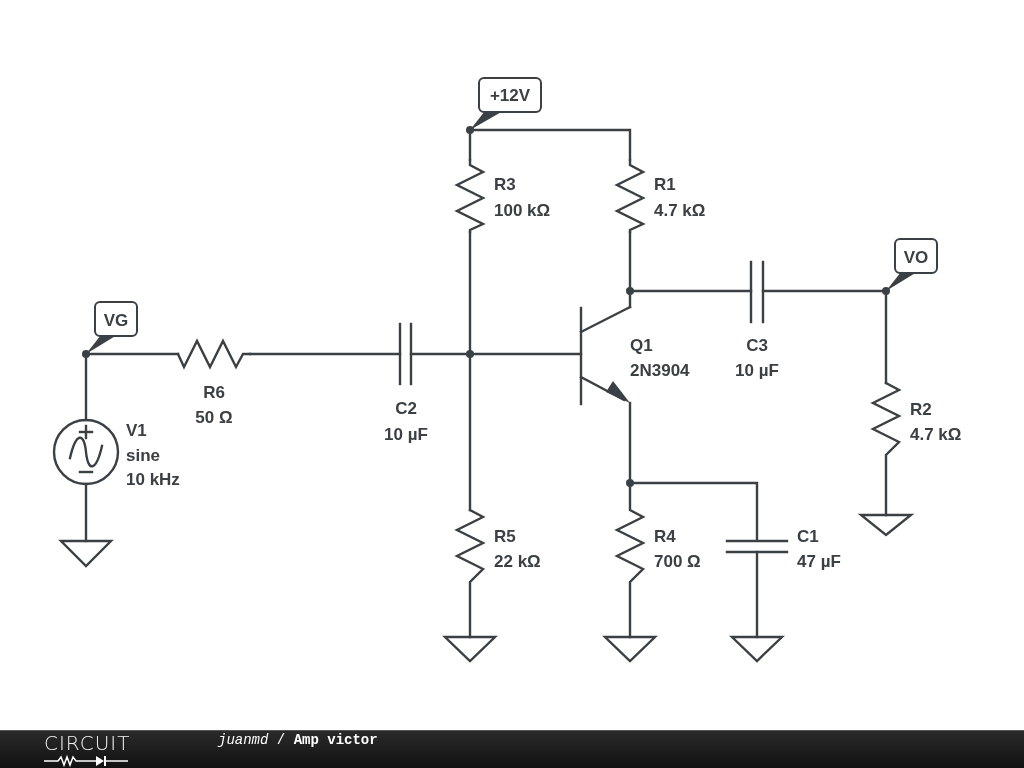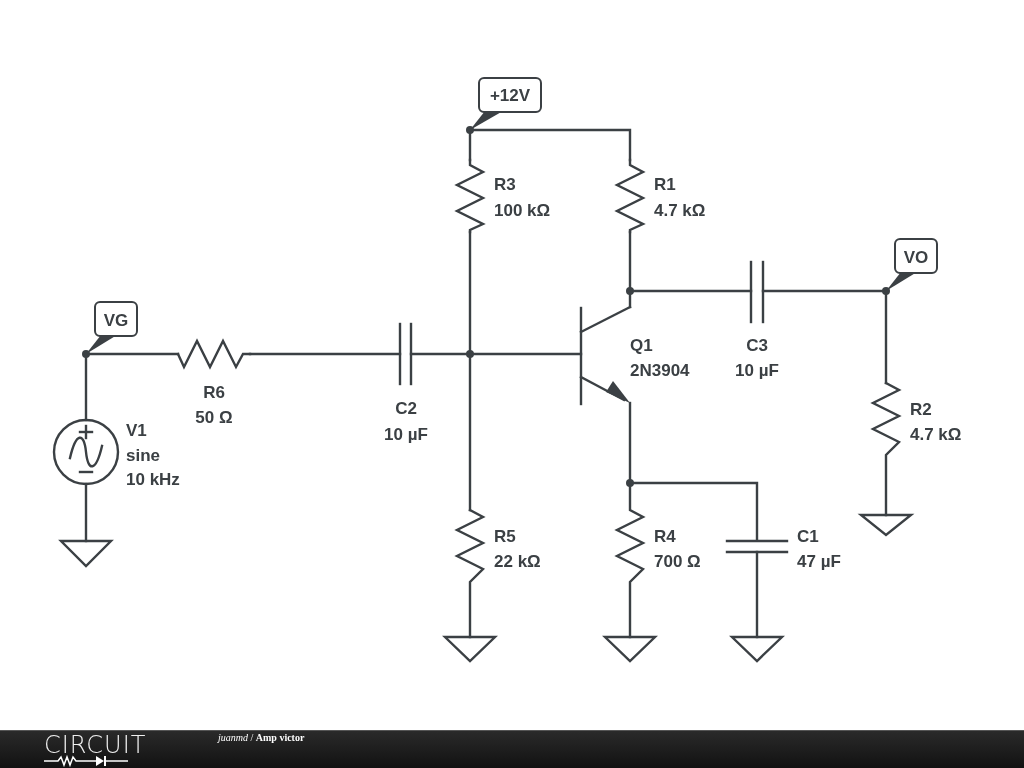--- a/index.html
+++ b/index.html
@@ -4,24 +4,24 @@
   <style>
     html, body { margin: 0; padding: 0; background: #ffffff; }
     body { width: 1024px; height: 768px; position: relative; overflow: hidden; font-family: "Liberation Sans", sans-serif; }
     #schematic { position: absolute; left: 0; top: 0; width: 1024px; height: 730px; }
     .w { stroke: #3b4044; stroke-width: 2.4; fill: none; stroke-linecap: square; }
     .lbl { font-family: "Liberation Sans", sans-serif; font-weight: bold; font-size: 17px; fill: #3b4044; }
     .tag-box { fill: #ffffff; stroke: #3b4044; stroke-width: 2; }
     .dot { fill: #3b4044; }
     #footer { position: absolute; left: 0; top: 730px; width: 1024px; height: 38px; background: linear-gradient(#2a2a2a, #111111); border-top: 1px solid #555; }
     .logo { position: absolute; left: 44px; top: 1px; width: 132px; height: 36px; }
-    .logo-text { position: absolute; left: 0; top: -1px; font-family: "DejaVu Sans", sans-serif; font-size: 24px; color: #f0f0f0; letter-spacing: 1px; font-weight: 200; }
+    .logo-text { position: absolute; left: 0; top: -1px; font-family: "DejaVu Sans", sans-serif; font-size: 20px; color: #f0f0f0; letter-spacing: 1px; font-weight: 200; }
     .logo-lab { position: absolute; left: 84px; top: 20px; font-family: "Liberation Sans", sans-serif; font-weight: bold; font-size: 15px; color: #ffffff; letter-spacing: 1px; margin-top: 20px; }
     .logo-svg { position: absolute; left: 0; top: 22px; }
-    .ft-title { position: absolute; left: 218px; top: 1px; color: #ffffff; font-family: Liberation Serif, serif; font-size: 10px; }
+    .ft-title { position: absolute; left: 218px; top: 1px; color: #ffffff; font-family: Liberation Mono, monospace; font-size: 14px; }
     .ft-title .user { font-style: italic; }
     .ft-title .proj { font-weight: bold; }
     .ft-url { position: absolute; left: 218px; top: 19px; color: #ffffff; font-family: "DejaVu Sans", sans-serif; font-size: 14px; }
   </style>
 </head>
 <body>
 
 <svg id="schematic" viewBox="0 0 1024 730" xmlns="http://www.w3.org/2000/svg">
 
   <g>

